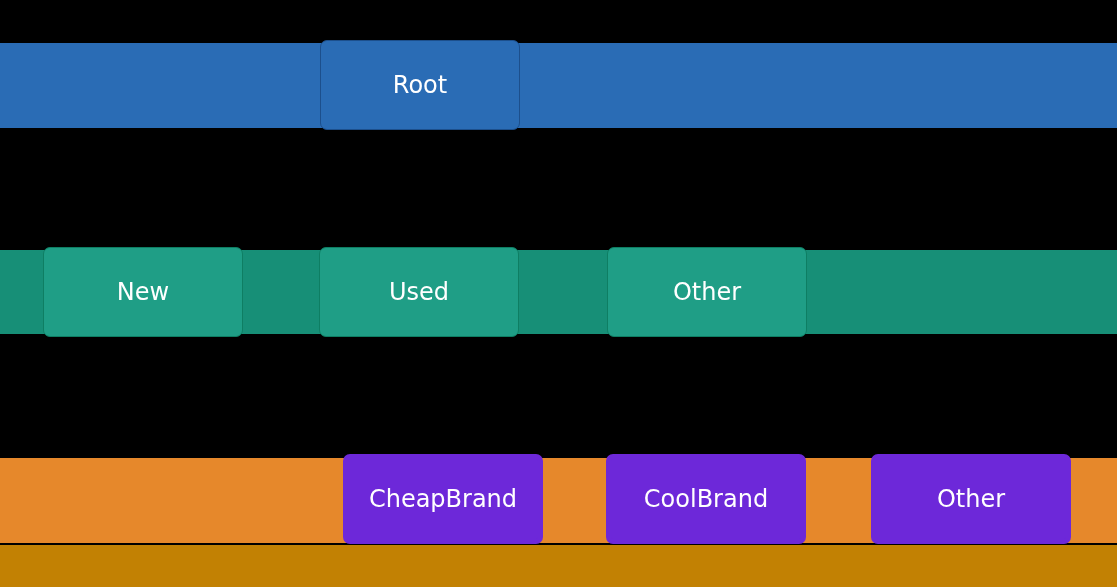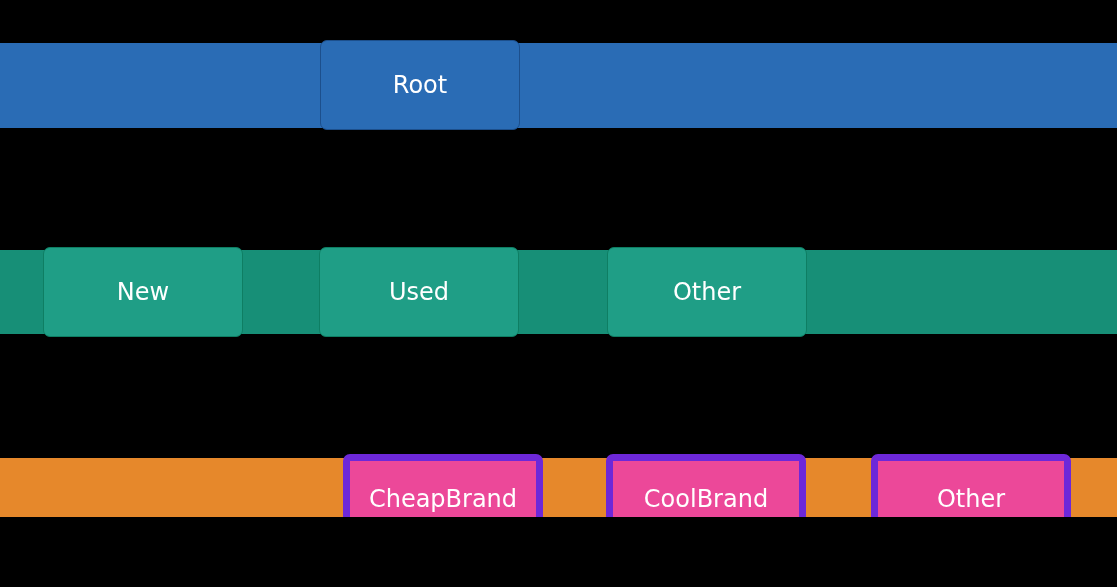--- a/index.html
+++ b/index.html
@@ -3,21 +3,21 @@
 <meta charset="utf-8">
 <style>
   html, body {
     margin: 0;
     padding: 0;
     background: #000;
   }
   .canvas {
     position: relative;
     width: 1117px;
-    height: 517px;
+    height: 587px;
     background: #000000;
     overflow: hidden;
     font-family: "DejaVu Sans", sans-serif;
   }
   .level-bar {
     position: absolute;
     left: 0;
     width: 1117px;
   }
   .bar-l1 { top: 43px;  height: 85px; background: #2a6cb5; }
@@ -43,22 +43,22 @@
     background: #2a6cb5;
     border: 1px solid #1c4f8c;
   }
   .node-l2 {
     top: 247px;
     background: #1f9e86;
     border: 1px solid #0e7e63;
   }
   .node-l3 {
     top: 454px;
-    background: #ec4899;
-    border: 7px solid #6d28d9;
+    background: #6d28d9;
+    border: 5px solid #6d28d9;
   }
   .node span { pointer-events: none; }
 </style>
 </head>
 <body>
 
 <div class="canvas">
 
   <div class="level-bar bar-l1"></div>
   <div class="level-bar bar-l2"></div>

